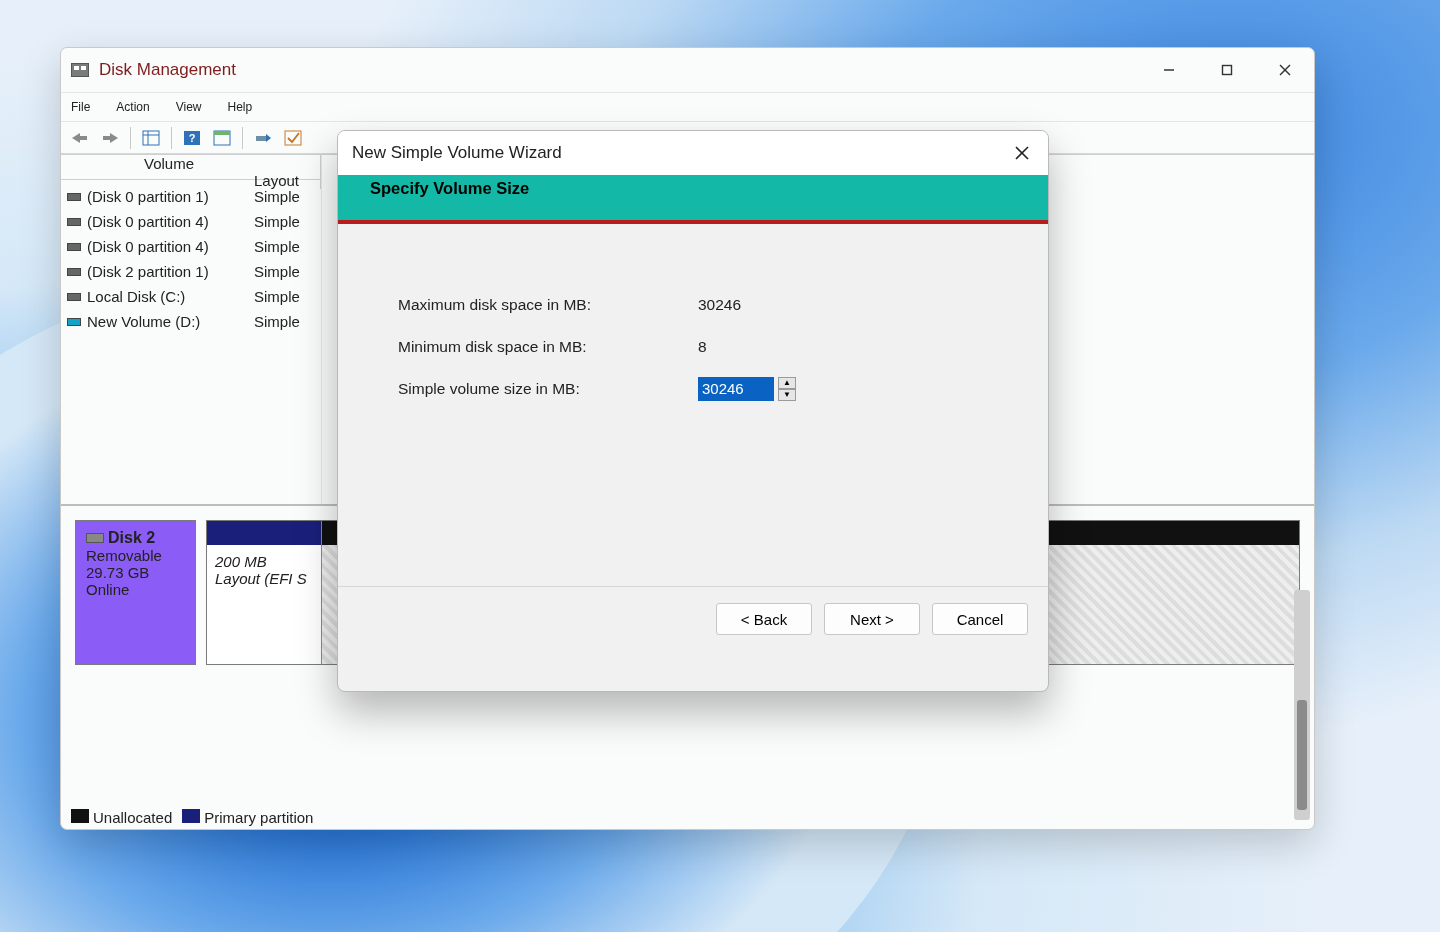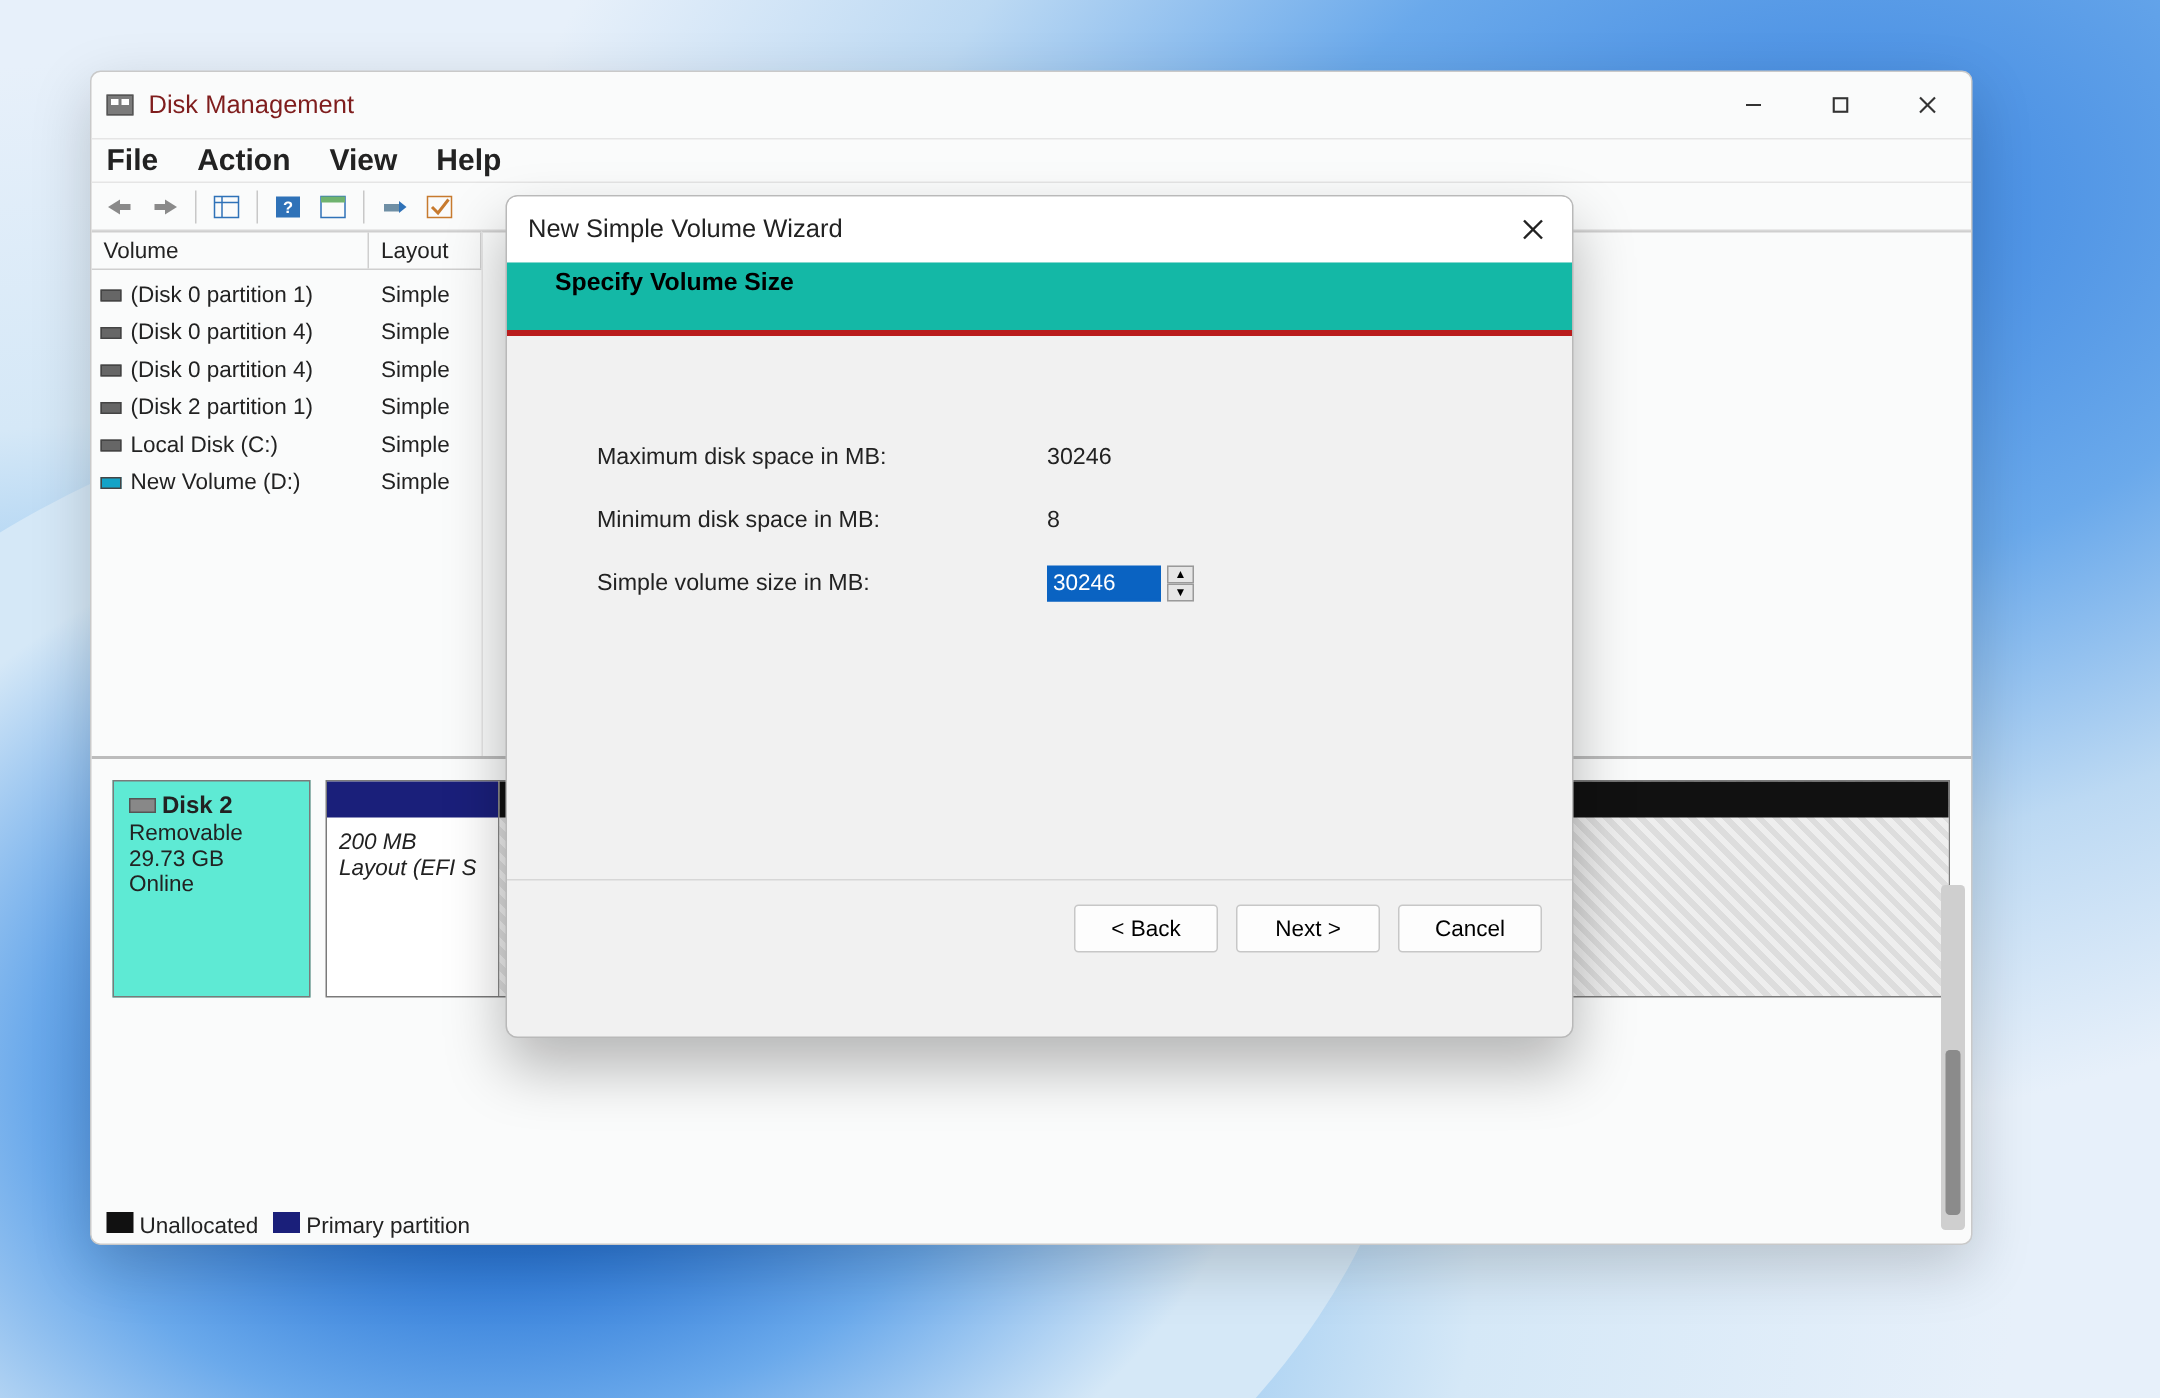--- a/index.html
+++ b/index.html
@@ -29,44 +29,44 @@
     z-index:2; overflow:hidden;
   }
   .titlebar{ height:44px; display:flex; align-items:center; padding-left:10px; }
   .titlebar .app-icon{ width:18px; height:14px; background:#7b7b7b; border:1px solid #555; margin-right:10px; position:relative;}
   .titlebar .app-icon::before{content:"";position:absolute;left:2px;top:2px;width:5px;height:4px;background:#fff;}
   .titlebar .app-icon::after{content:"";position:absolute;right:2px;top:2px;width:5px;height:4px;background:#fff;}
   .titlebar .title{ font-size:17px; color:#7f1d1d; }
   .win-ctrls{ margin-left:auto; display:flex; }
   .win-ctrls div{ width:58px; height:44px; display:flex; align-items:center; justify-content:center; color:#3a3a3a;}
 
-  .menubar{ height:30px; border-top:1px solid #e5e5e5; border-bottom:1px solid #e5e5e5; display:flex; align-items:center; padding-left:10px; gap:26px; font-size:20px; color:#222;font-weight:bold;}
+  .menubar{ height:30px; border-top:1px solid #e5e5e5; border-bottom:1px solid #e5e5e5; display:flex; align-items:center; padding-left:10px; gap:26px; font-size:12px; color:#222;}
   .menubar span{ cursor:default;}
 
   .toolbar{ height:32px; border-bottom:1px solid #d7d7d7; display:flex; align-items:center; padding-left:6px; gap:4px;}
   .tool{ width:26px; height:24px; display:flex; align-items:center; justify-content:center; }
   .sep{ width:1px; height:22px; background:#c8c8c8; margin:0 3px;}
 
   .table-area{ height:352px; border-bottom:2px solid #bcbcbc; display:flex;}
   .table{ width:260px; }
-  .thead{ display:flex; border-bottom:1px solid #cfcfcf; border-top:1px solid #cfcfcf; height:26px; align-items:flex-end; font-size:15px; color:#222;}
+  .thead{ display:flex; border-bottom:1px solid #cfcfcf; border-top:1px solid #cfcfcf; height:26px; align-items:flex-end; font-size:15px; color:#222;flex-direction:column;}
   .th{ border-right:1px solid #cfcfcf; padding-left:8px; height:100%; display:flex; align-items:center;}
   .th.vol{ width:185px;}
   .th.lay{ width:75px;}
   .tbody{ padding-top:4px;}
   .row{ display:flex; height:25px; align-items:center; font-size:15px; color:#222;}
   .row .c1{ width:185px; padding-left:6px; display:flex; align-items:center; gap:6px;}
   .row .c2{ width:75px; padding-left:8px;}
   .vol-icon{ width:14px; height:8px; background:#666; border:1px solid #444;}
   .vol-icon.blue{ background:#13a3c7;}
 
   .table-right{ flex:1; border-left:1px solid #e6e6e6; border-top:1px solid #cfcfcf; }
 
   .disk-panel{ height:226px; padding:14px; display:flex; gap:10px; }
-  .disk-info{ width:132px; height:145px; border:1px solid #7a7a7a; padding:8px 10px; font-size:15px; color:#222; background:#5eead4;}
+  .disk-info{ width:121px; height:145px; border:1px solid #7a7a7a; padding:8px 10px; font-size:15px; color:#222; background:#8b5cf6;}
   .disk-info .dicon{ width:18px; height:10px; background:#888; display:inline-block; margin-right:4px; border:1px solid #555;}
   .disk-info .dname{ font-weight:700; font-size:16px;}
   .disk-graph{ flex:1; height:145px; border:1px solid #7a7a7a; display:flex; background:#fff;}
   .seg{ padding:10px 8px 6px 8px; font-size:15px; color:#222;font-style:italic;}
   .seg .head{ height:24px; margin:-10px -8px 8px -8px;}
   .seg.primary .head{ background:#1a1f7a;}
   .seg.primary{ border-right:1px solid #888;}
   .seg1{ width:115px;}
   .segU{ flex:1; background:repeating-linear-gradient(45deg,#eee,#eee 4px,#ddd 4px,#ddd 8px);}
   .segU .head{ background:#111;}

